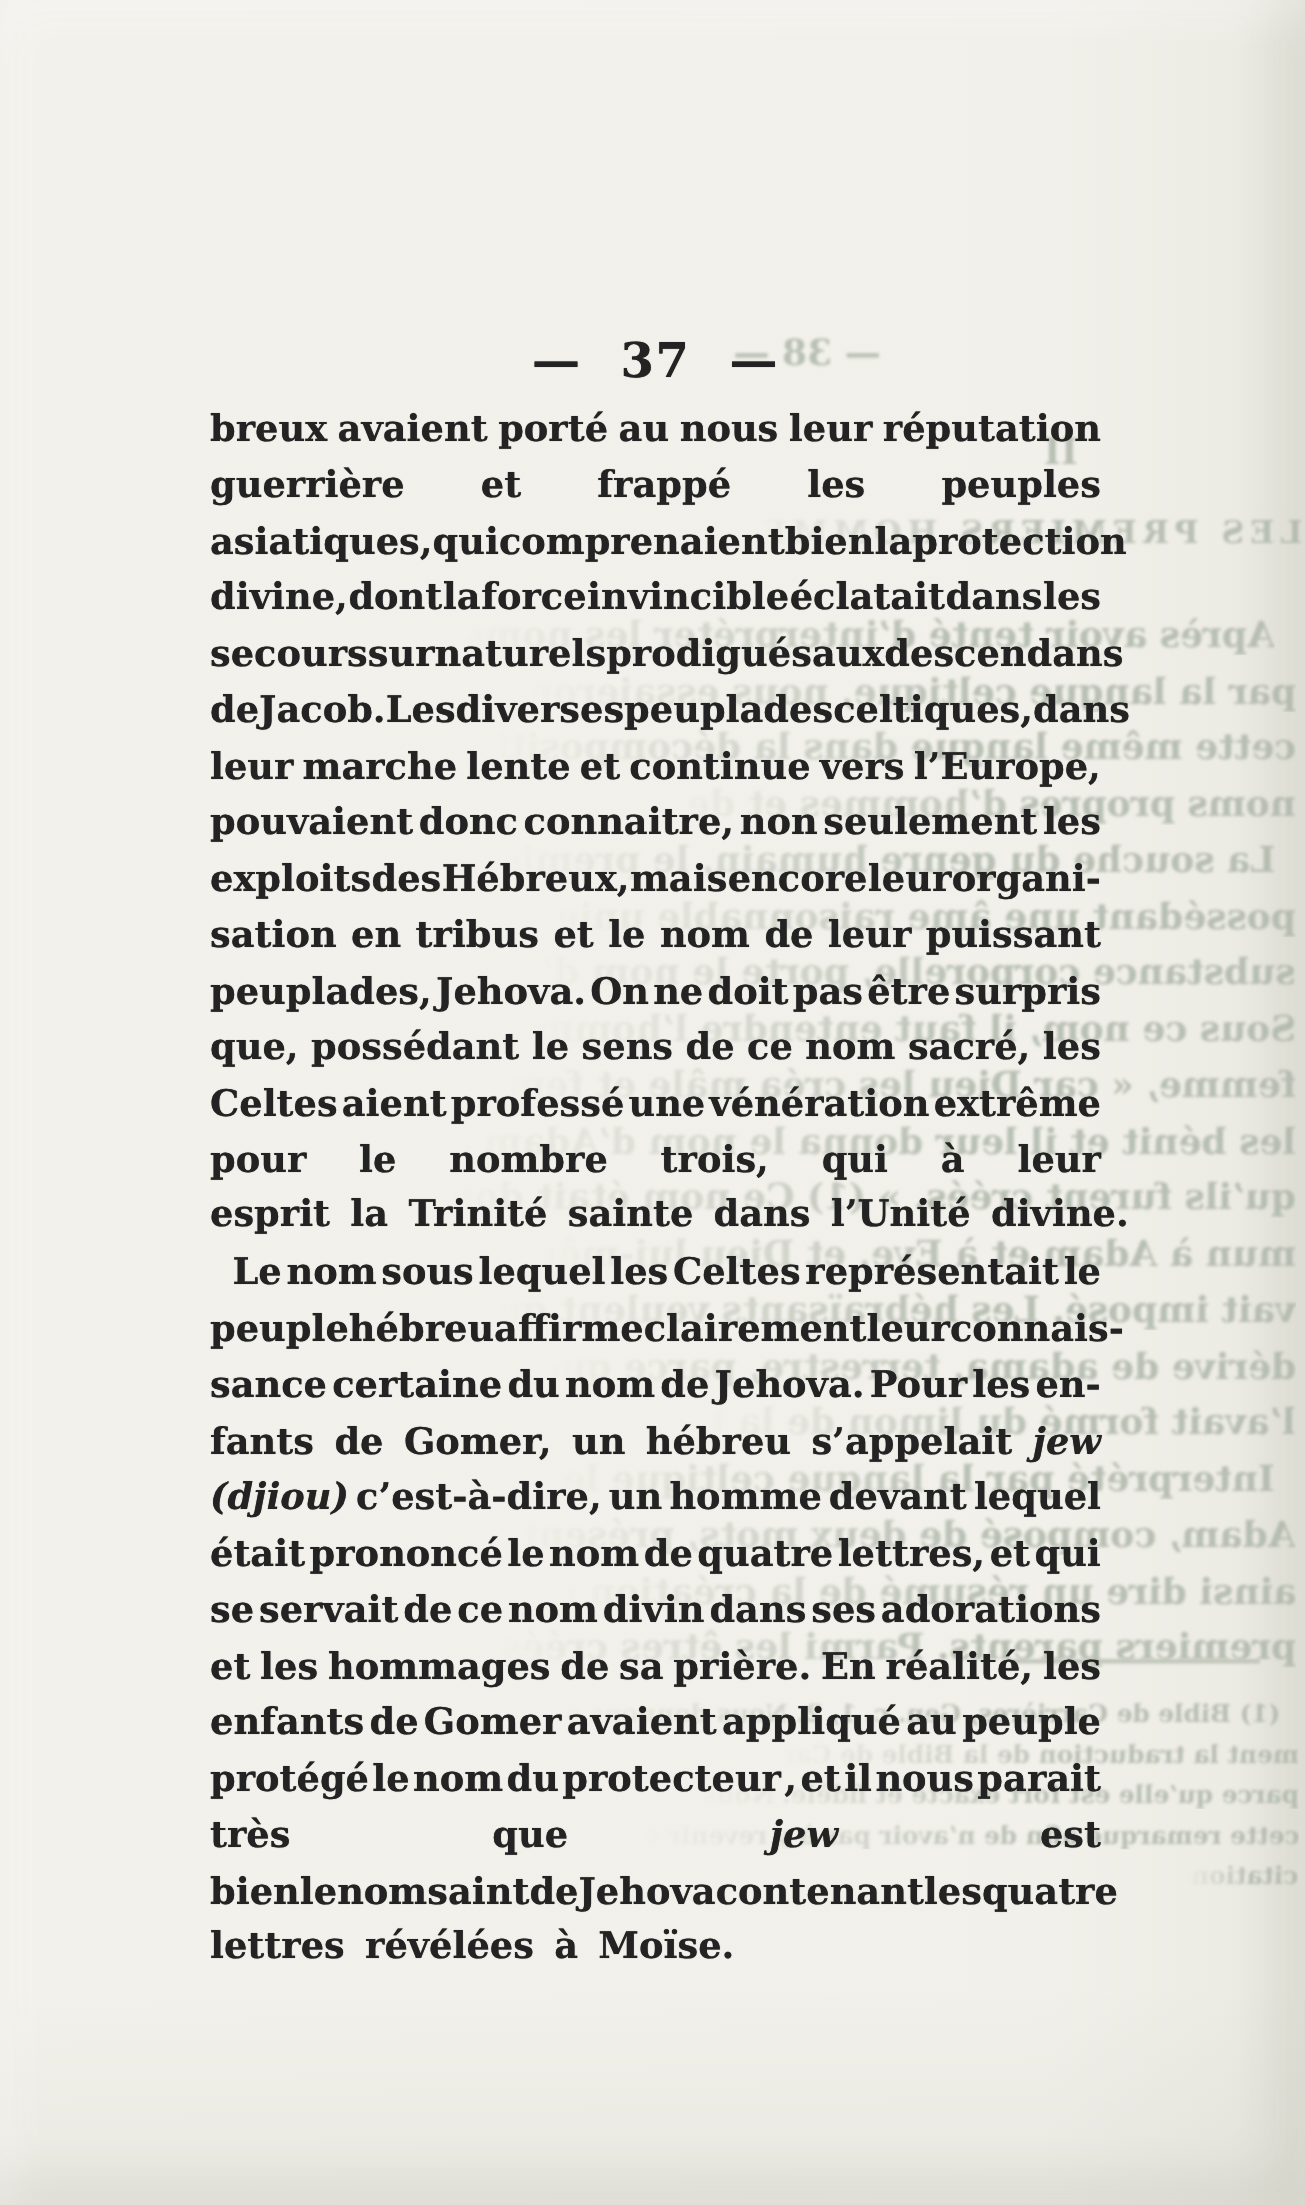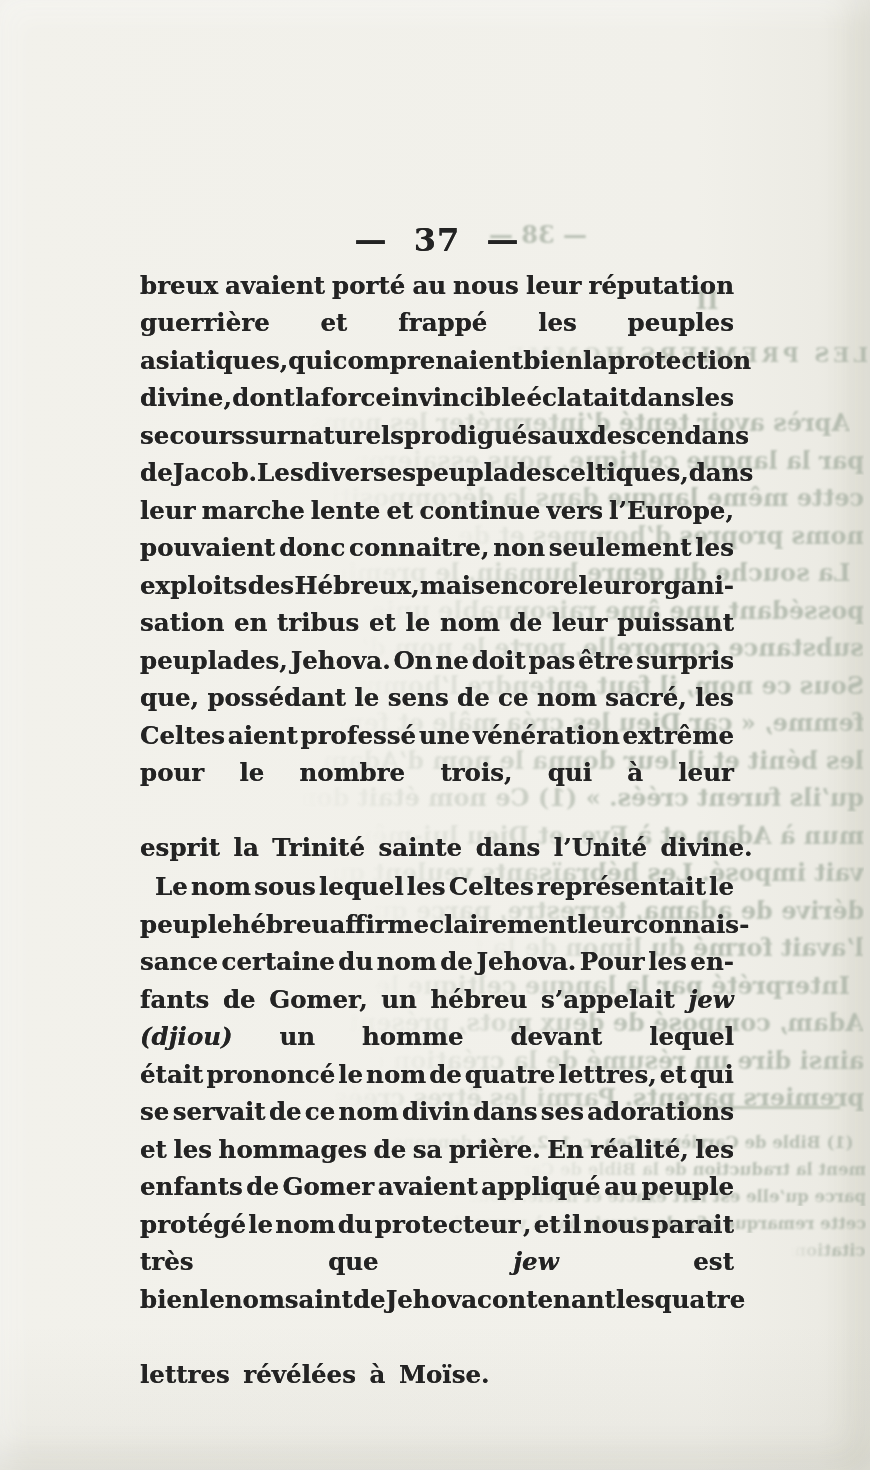--- a/index.html
+++ b/index.html
@@ -27,21 +27,21 @@
     position:absolute; left:140px; top:267px; width:594px;
   }
   .tline{
     height:37.5px; line-height:34px;
     font-size:24.5px; font-weight:700;
     text-shadow:0 0 0.5px rgba(20,20,20,0.75);
     white-space:nowrap;
   }
   .tline.just{ display:flex; justify-content:space-between; align-items:center; }
   .tline.indent{ padding-left:15px; }
-  .tline.last{ word-spacing:5px;margin-top:39px; }
+  .tline.last{ word-spacing:5px; }
   .tline i{ font-style:italic;margin-top:45px; }
   
   .bleed-layer{ position:absolute; inset:0; }
   .bleed{
     position:absolute;
     transform:scaleX(-1);
     white-space:nowrap;
     color:#aab3a6; opacity:.8;
     filter:blur(1.15px);
     font-weight:700; font-size:24px;
@@ -256,20 +256,21 @@
         <span class="w">fants</span>
         <span class="w">de</span>
         <span class="w">Gomer,</span>
         <span class="w">un</span>
         <span class="w">hébreu</span>
         <span class="w">s’appelait</span>
         <span class="w"><i>jew</i></span>
       </div>
       <div class="tline just">
         <span class="w"><i>(djiou)</i></span>
+        <span class="w">c’est-à-dire,</span>
         <span class="w">un</span>
         <span class="w">homme</span>
         <span class="w">devant</span>
         <span class="w">lequel</span>
       </div>
       <div class="tline just">
         <span class="w">était</span>
         <span class="w">prononcé</span>
         <span class="w">le</span>
         <span class="w">nom</span>

